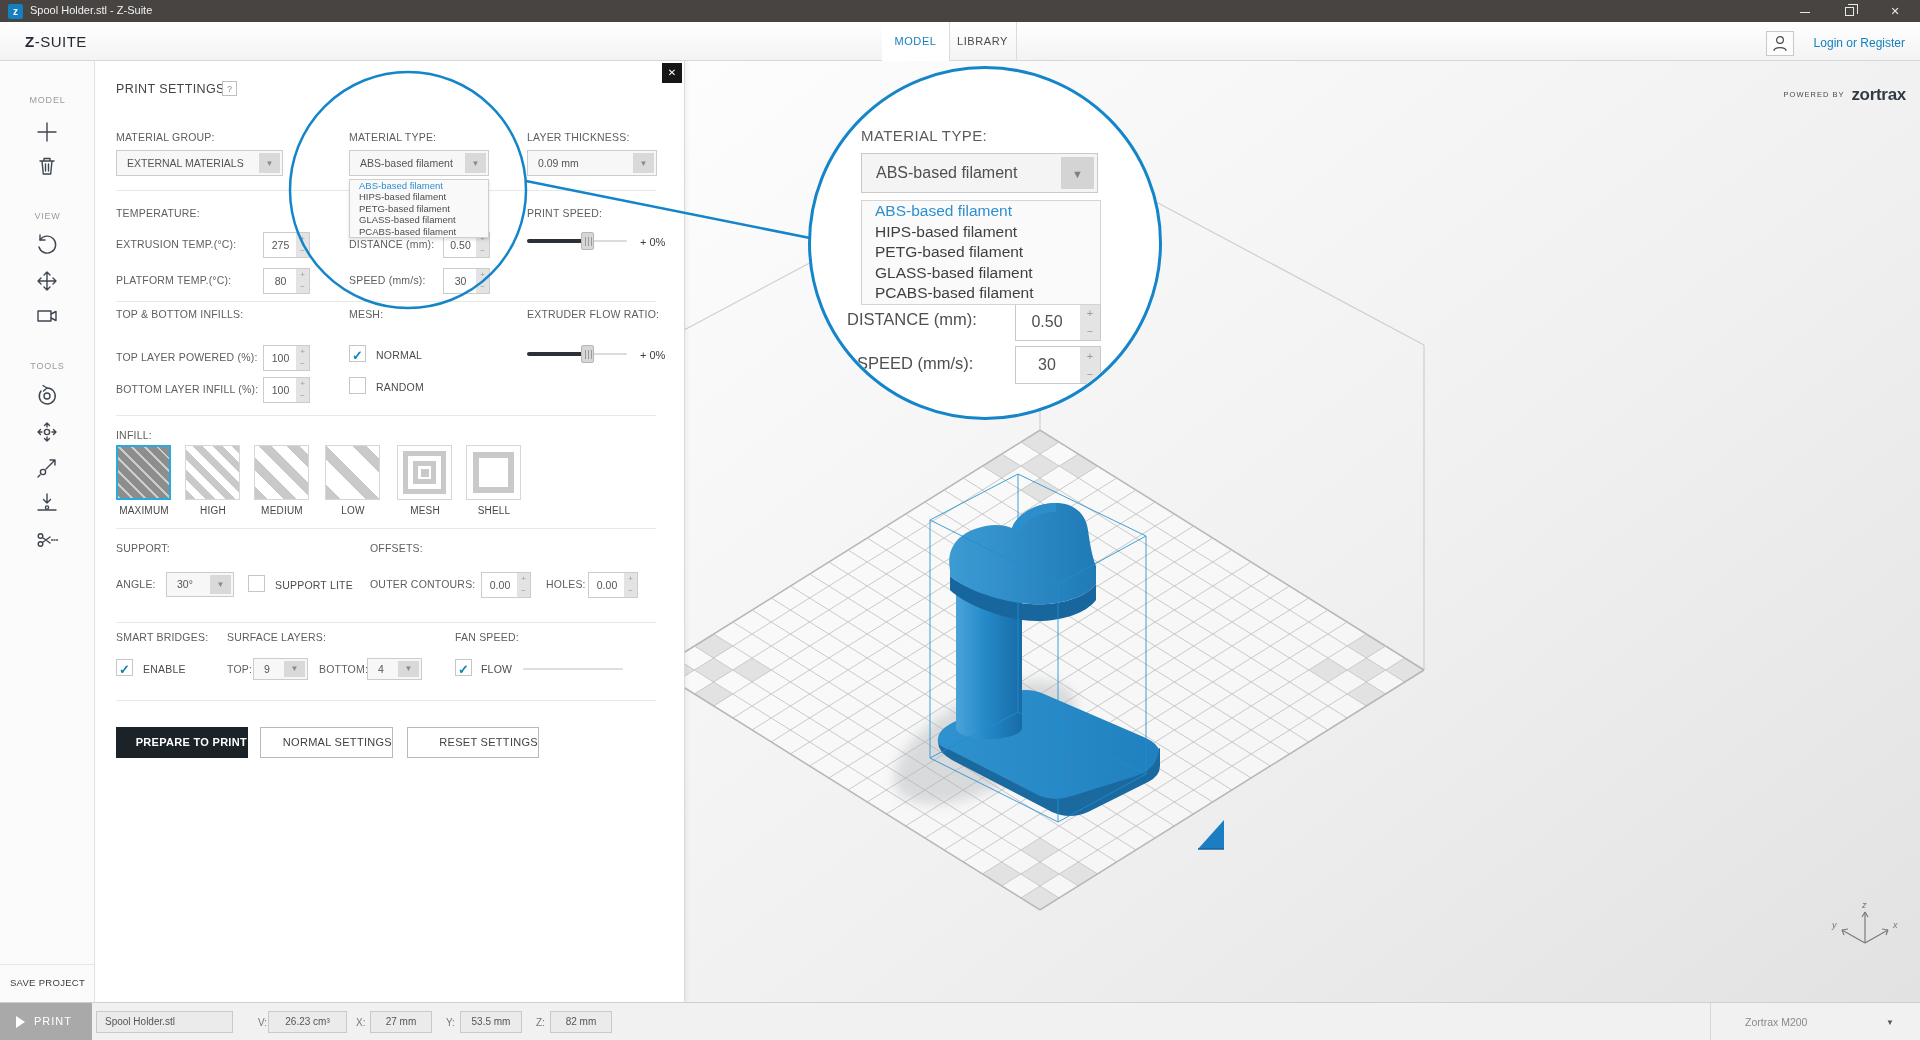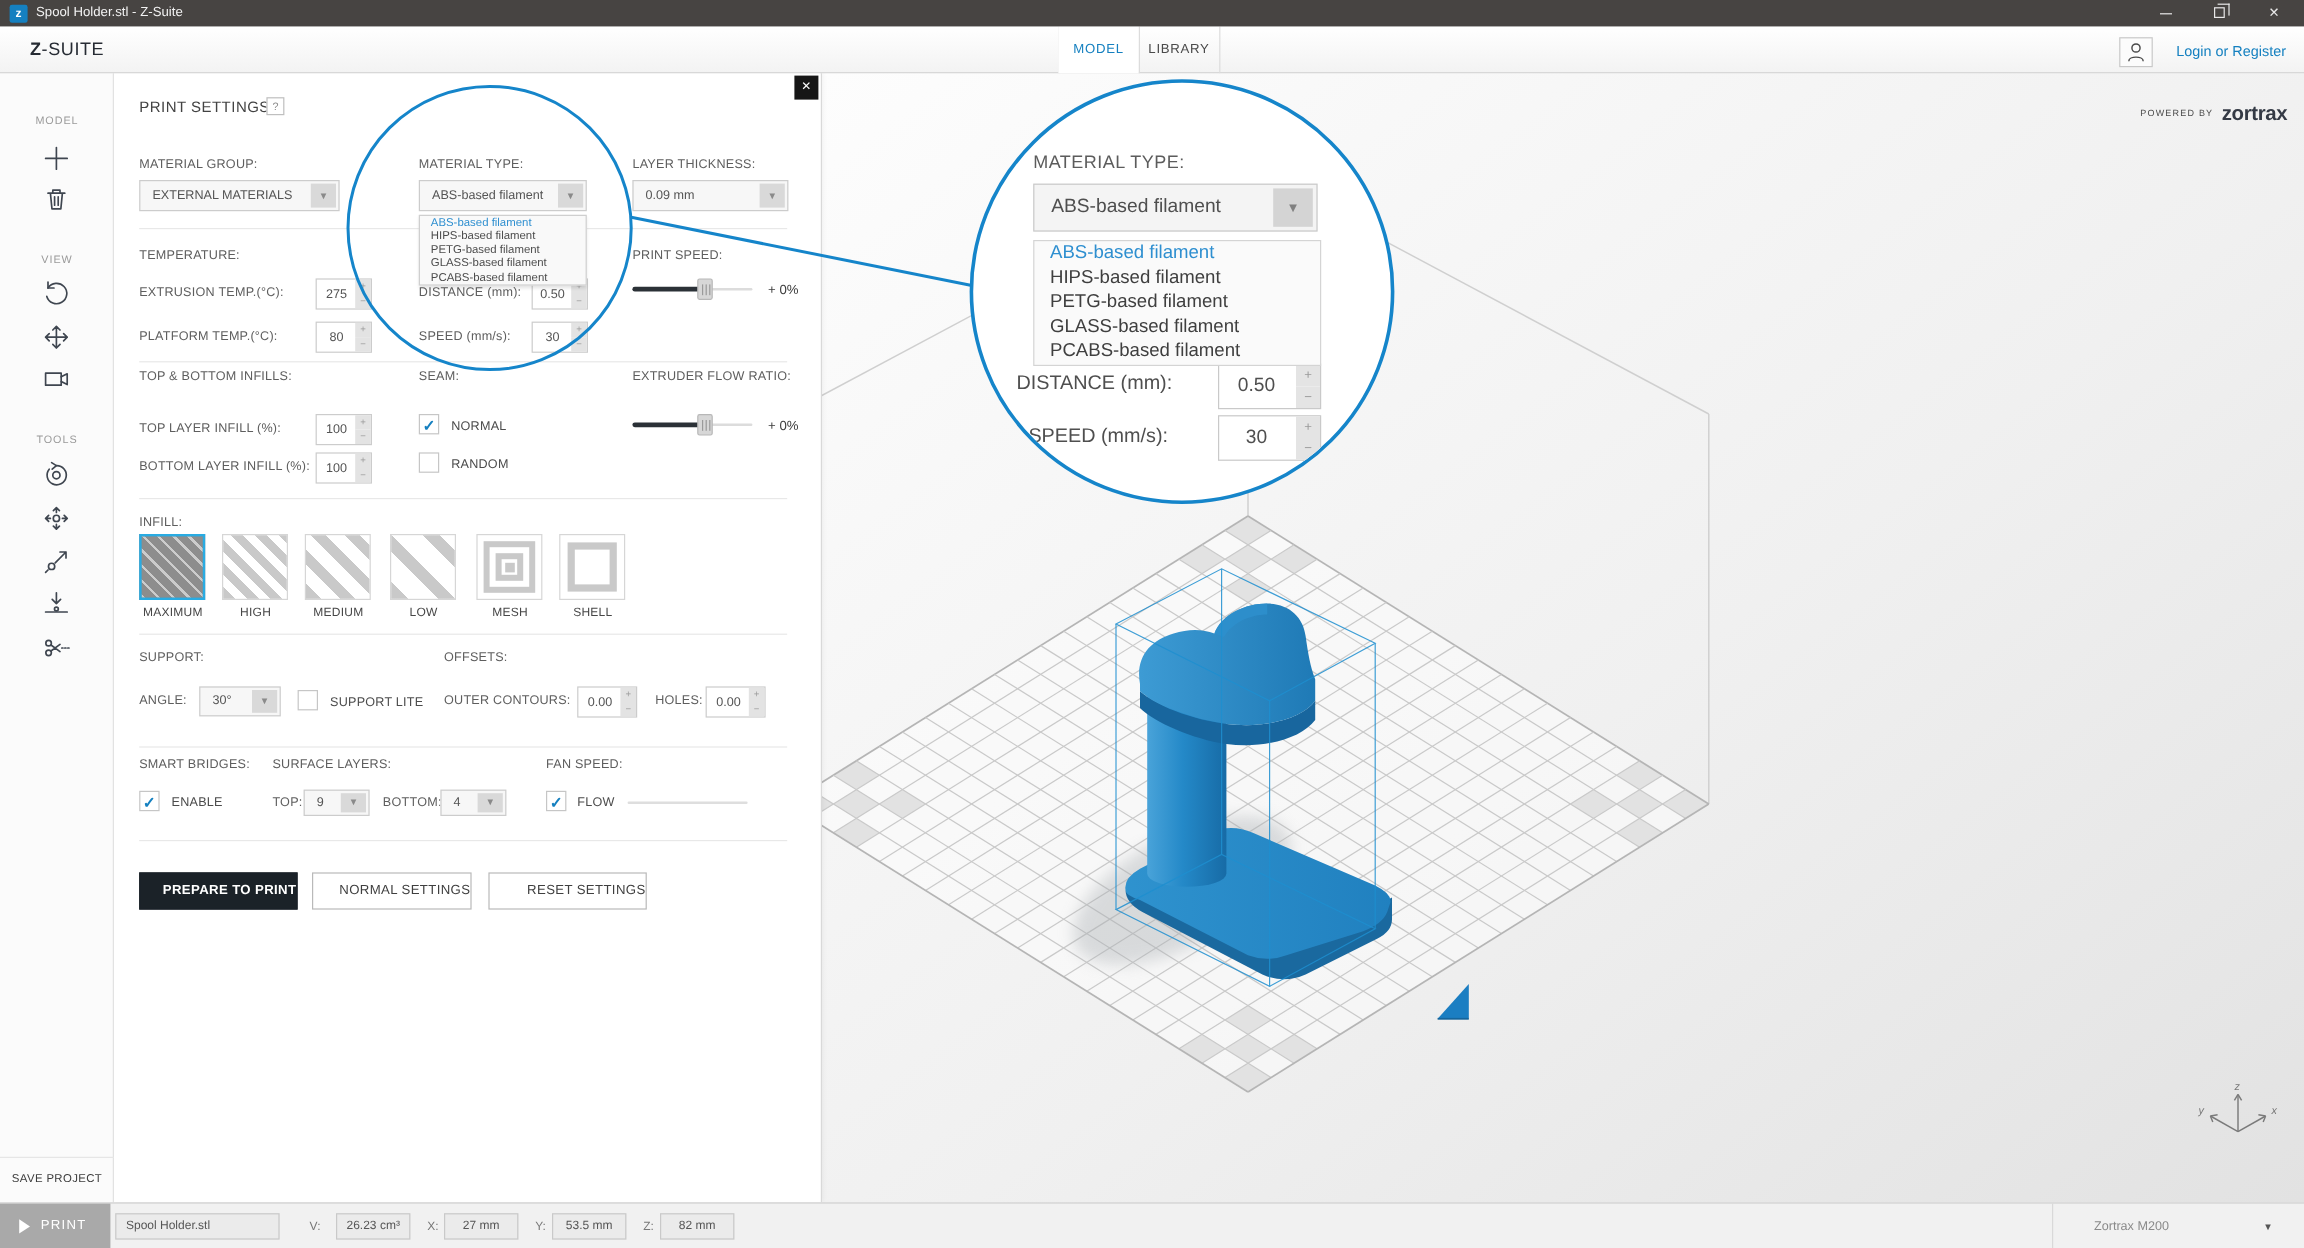--- a/index.html
+++ b/index.html
@@ -456,24 +456,24 @@
       <span class="nb-val">30</span>
       <span class="nb-spin">
           <i class="up">+</i>
           <i class="dn">−</i>
         </span>
     </div>
 
     <div class="divider" style="top:240px"></div>
 
     <div class="plabel" style="left:21px;top:247px">TOP &amp; BOTTOM INFILLS:</div>
-    <div class="plabel" style="left:254px;top:247px">SEAM:</div>
+    <div class="plabel" style="left:254px;top:247px">MESH:</div>
     <div class="plabel" style="left:432px;top:247px">EXTRUDER FLOW RATIO:</div>
 
-    <div class="plabel" style="left:21px;top:290px">TOP LAYER INFILL (%):</div>
+    <div class="plabel" style="left:21px;top:290px">TOP LAYER POWERED (%):</div>
     <div class="numbox" style="left:168px;top:284px">
       <span class="nb-val">100</span>
       <span class="nb-spin">
           <i class="up">+</i>
           <i class="dn">−</i>
         </span>
     </div>
     <div class="chk" style="left:254px;top:284px"><span class="tick">✓</span></div>
     <div class="chk-lbl" style="left:281px;top:288px">NORMAL</div>
     <div class="slider" style="left:432px;top:284px">
@@ -608,21 +608,21 @@
     </div>
   </div>
 
   <div id="statusbar">
     <div id="print-btn">
       <span class="tri"></span>
       <span class="pt">PRINT</span>
     </div>
     <div class="sb-box left" style="left:96px;width:137px">Spool Holder.stl</div>
     <div class="sb-lbl" style="left:258px">V:</div>
-    <div class="sb-box" style="left:280px;width:62px">26.23 cm³</div>
+    <div class="sb-box" style="left:268px;width:79px">26.23 cm³</div>
     <div class="sb-lbl" style="left:356px">X:</div>
     <div class="sb-box" style="left:370px;width:62px">27 mm</div>
     <div class="sb-lbl" style="left:446px">Y:</div>
     <div class="sb-box" style="left:460px;width:62px">53.5 mm</div>
     <div class="sb-lbl" style="left:536px">Z:</div>
     <div class="sb-box" style="left:550px;width:62px">82 mm</div>
     <div id="machine-sep"></div>
     <div id="machine">Zortrax M200</div>
     <div id="machine-arrow">▼</div>
   </div>

